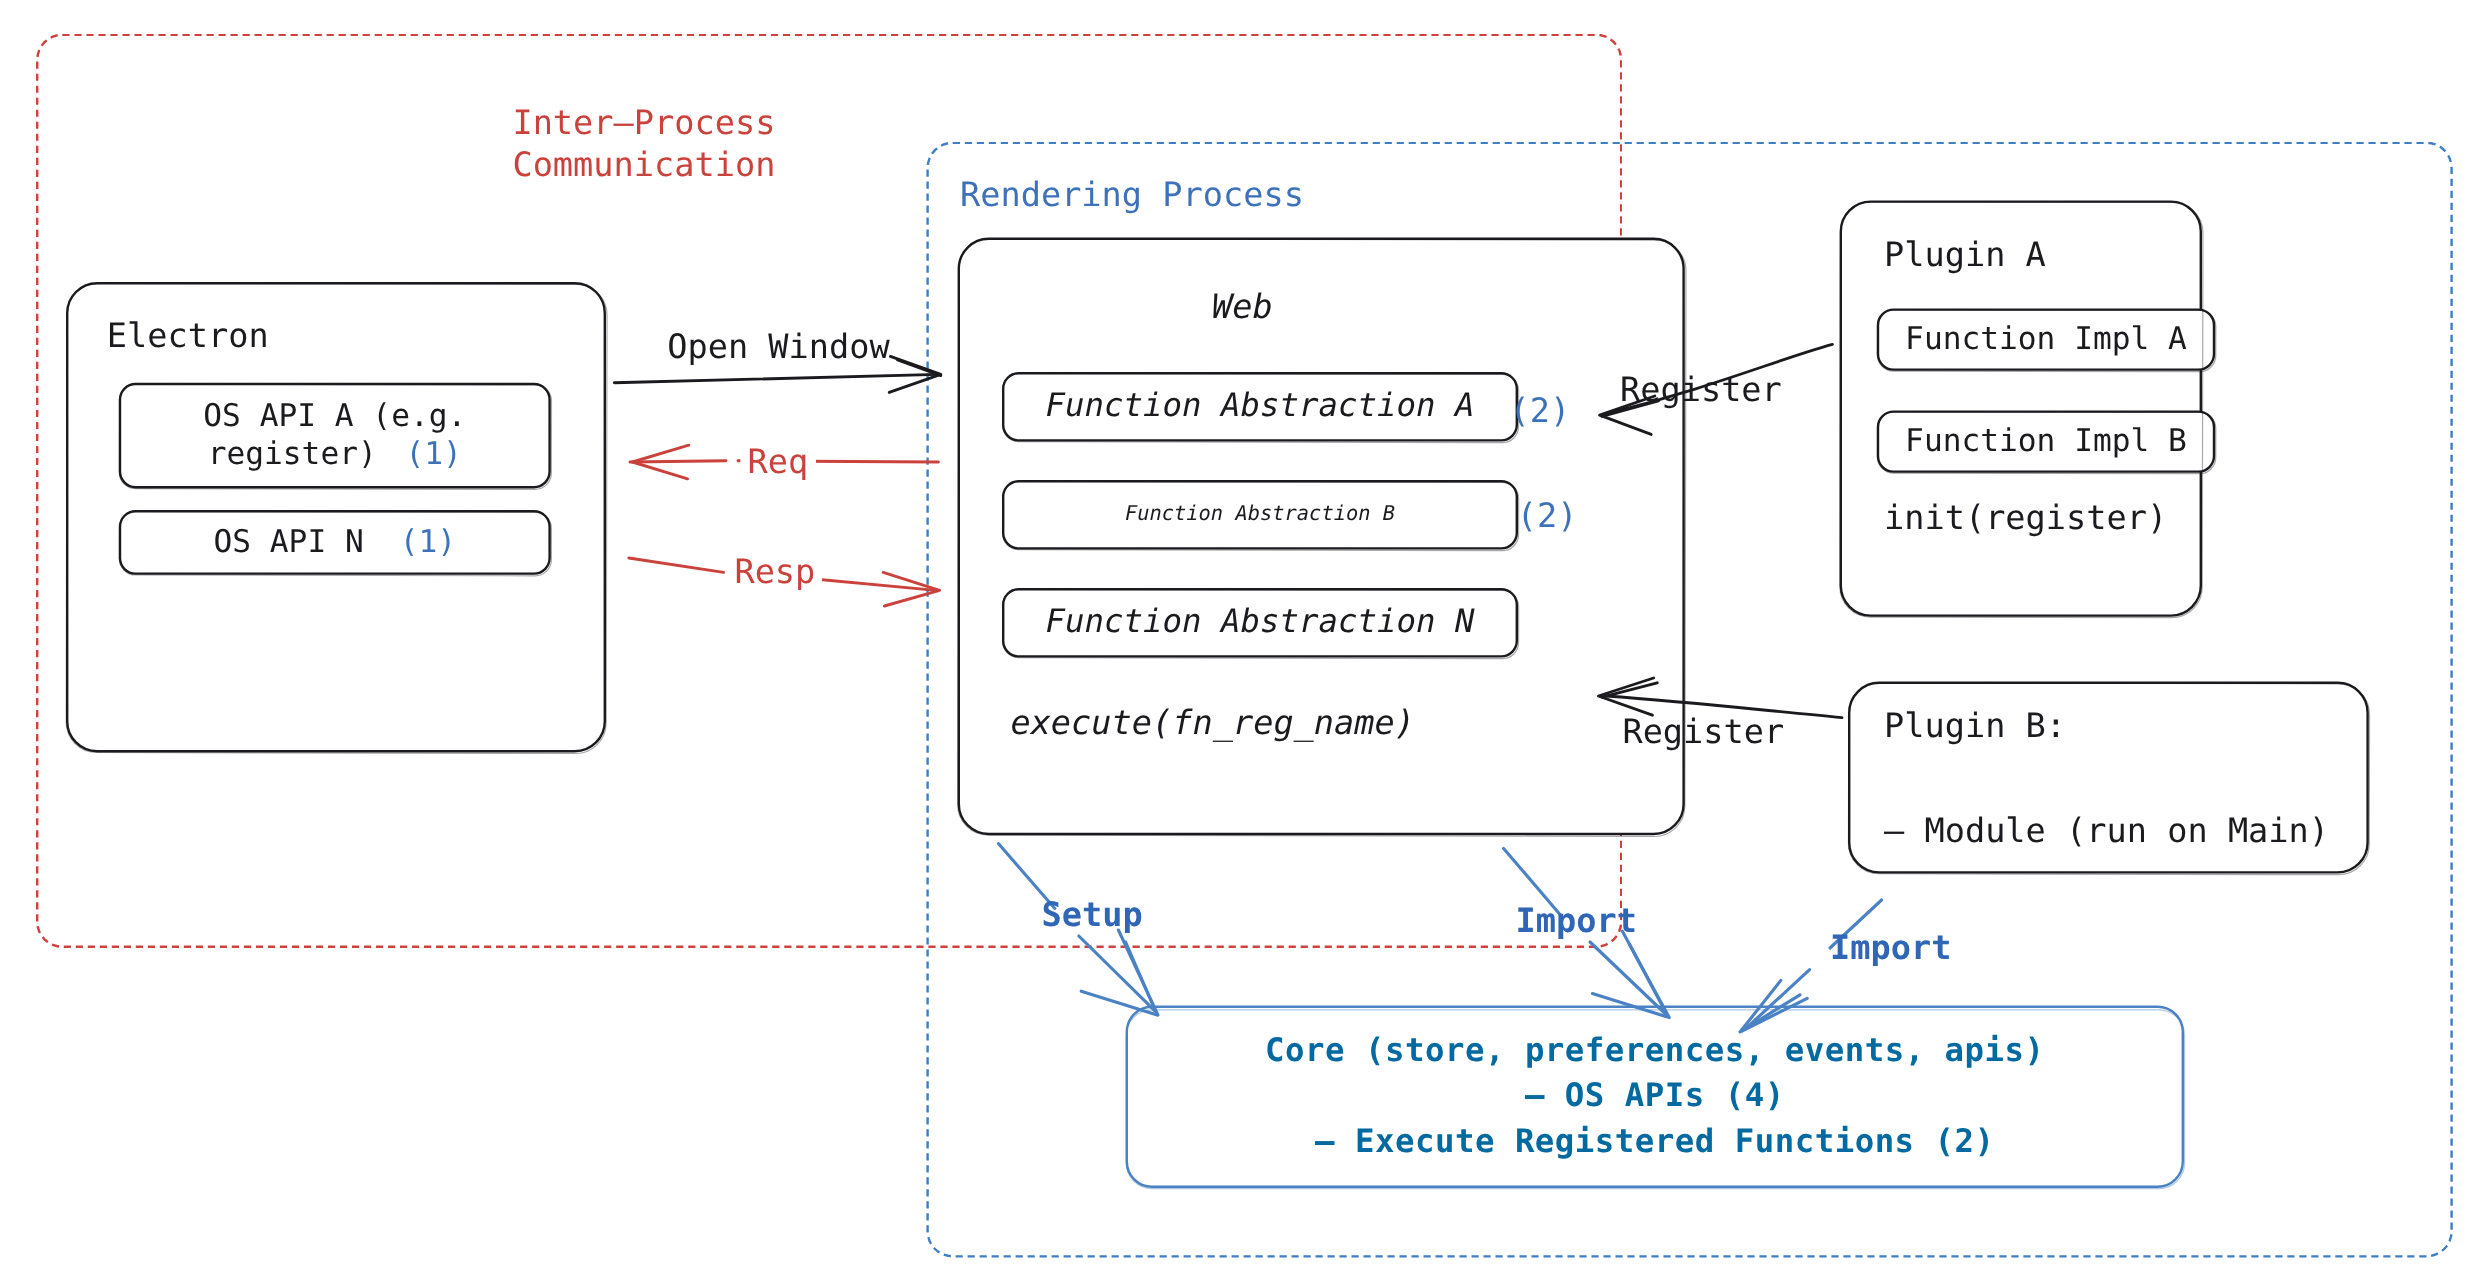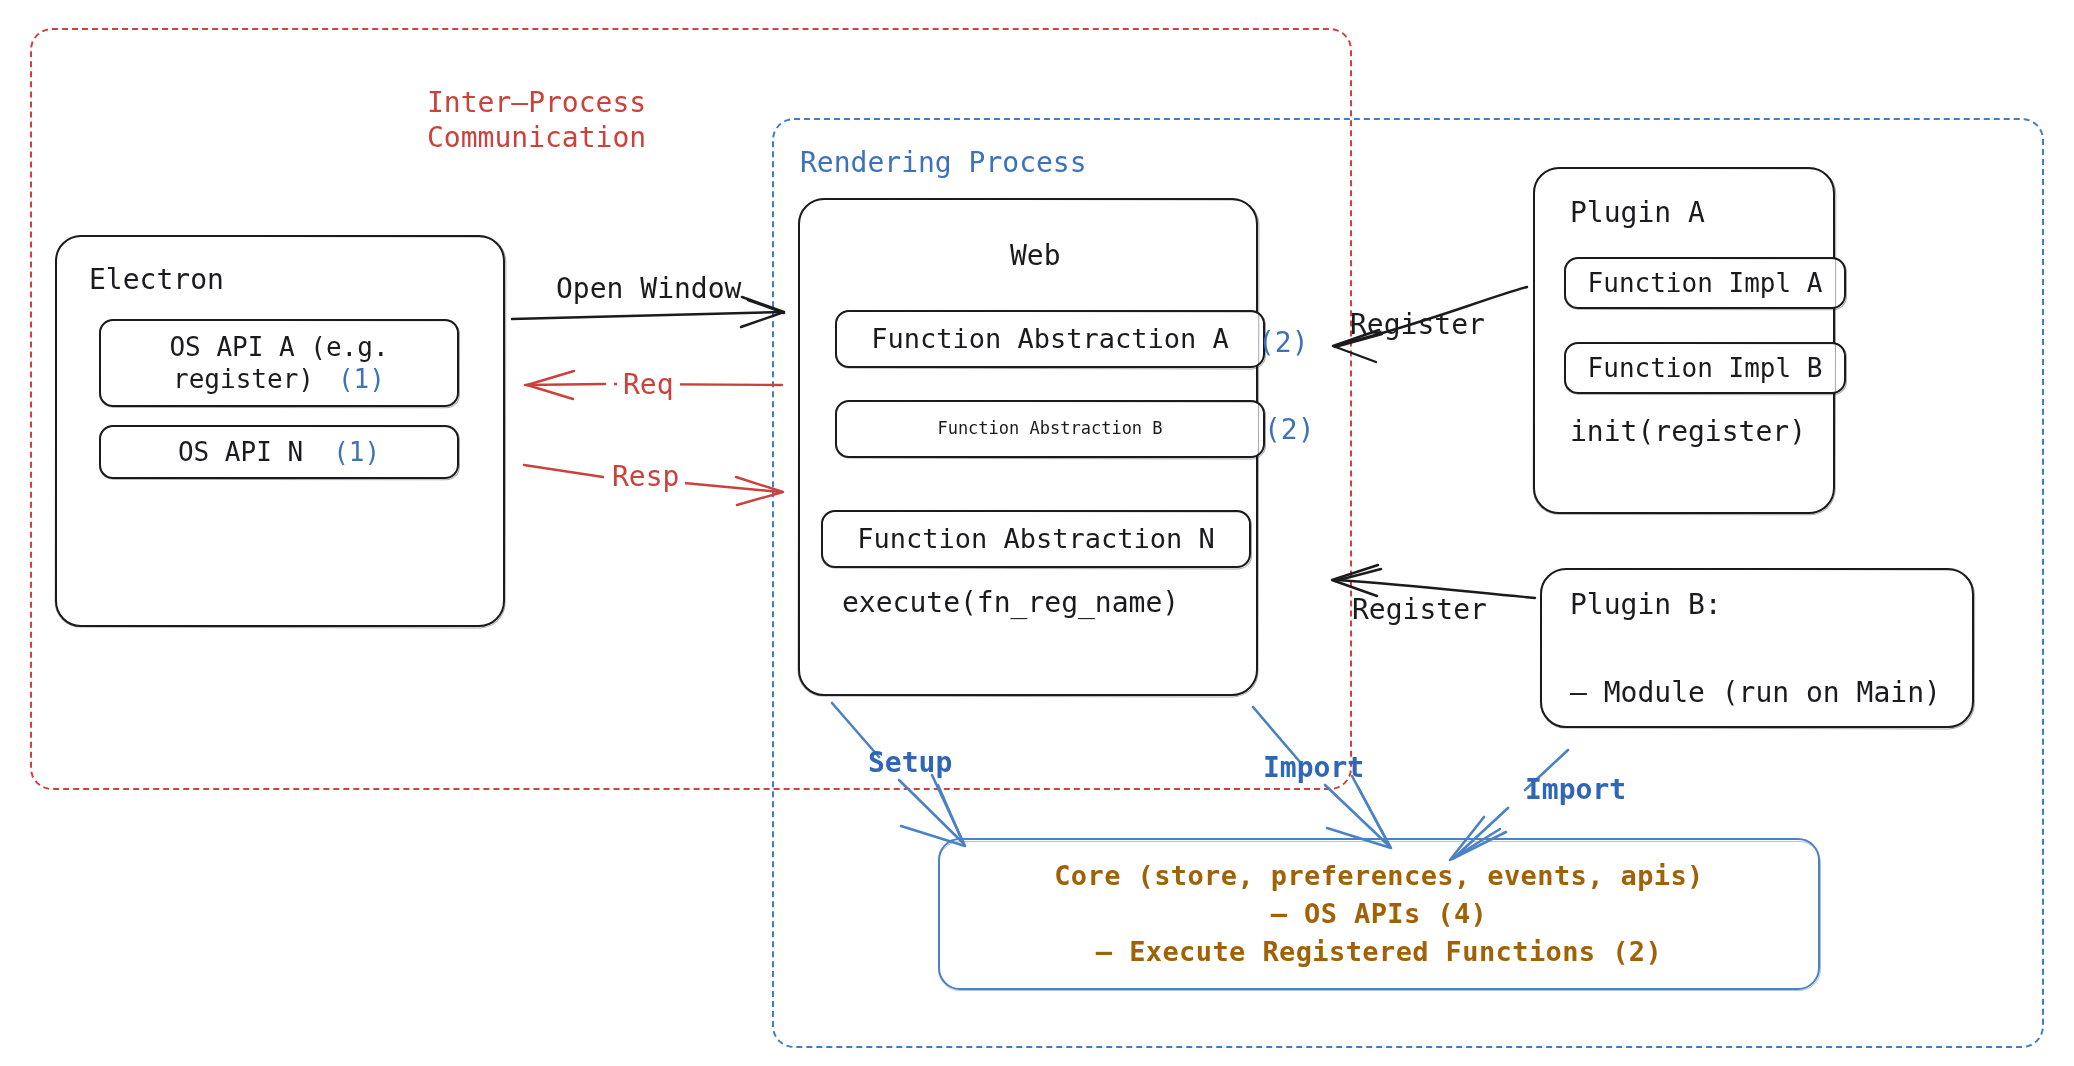--- a/index.html
+++ b/index.html
@@ -84,21 +84,21 @@
   .core-box {
     position: absolute;
     box-sizing: border-box;
     border: 2.4px solid #4a82c4;
     border-radius: 22px;
     background: #ffffff;
     display: flex;
     flex-direction: column;
     align-items: center;
     justify-content: center;
-    color: #a16207;
+    color: #0369a1;
     font-weight: bold;
     font-size: 27px;
     line-height: 1.42;
     letter-spacing: 0.4px;
   }
   .core-box::after {
     content:"";
     position:absolute;
     left:-2px; top:1px; right:-3px; bottom:-3px;
     border:1px solid rgba(74,130,196,0.45);
@@ -138,32 +138,32 @@
       </span>
     </div>
 
     <div class="inner-box" style="left:42px; top:188px; width:360px; height:54px; font-size:26px;">
       <span>OS API N</span>
       <span style="display:inline-block;width:30px;"></span>
       <span class="blue">(1)</span>
     </div>
   </div>
 
-  <div class="box" id="web-box" style="left:798px; top:198px; width:460px; height:498px;">
+  <div class="box" id="web-box" style="left:798px; top:198px; width:606px; height:498px;font-style:italic;">
     <div class="label" style="left:210px; top:38px; font-size:28px;">Web</div>
 
     <div class="inner-box" style="left:35px; top:110px; width:430px; height:58px; font-size:27px;">
       <span>Function Abstraction A</span>
     </div>
 
     <div class="inner-box" style="left:35px; top:200px; width:430px; height:58px; font-size:17px;">
       <span>Function Abstraction B</span>
     </div>
 
-    <div class="inner-box" style="left:21px; top:290px; width:430px; height:58px; font-size:27px;margin-top:20px;">
+    <div class="inner-box" style="left:35px; top:290px; width:430px; height:58px; font-size:27px;">
       <span>Function Abstraction N</span>
     </div>
 
     <div class="label" style="left:42px; top:385px; font-size:28px;">execute(fn_reg_name)</div>
   </div>
 
   <div class="label blue" style="left:1258px; top:325px; font-size:28px;">(2)</div>
   <div class="label blue" style="left:1264px; top:412px; font-size:28px;">(2)</div>
 
   <div class="box" id="plugin-a-box" style="left:1533px; top:167px; width:302px; height:347px;">

